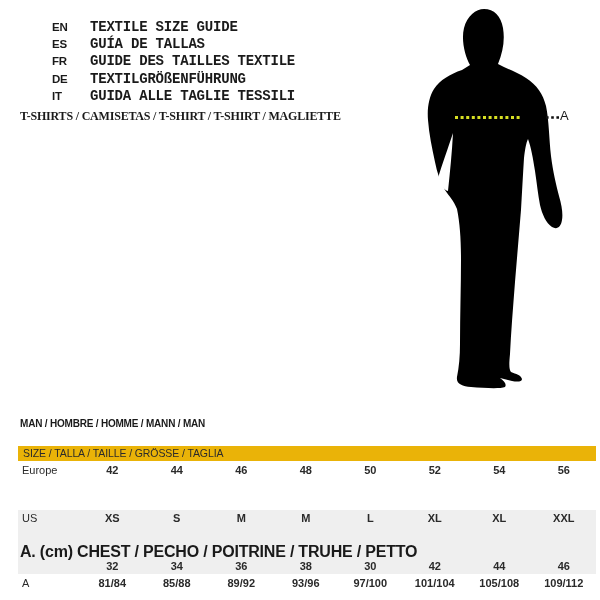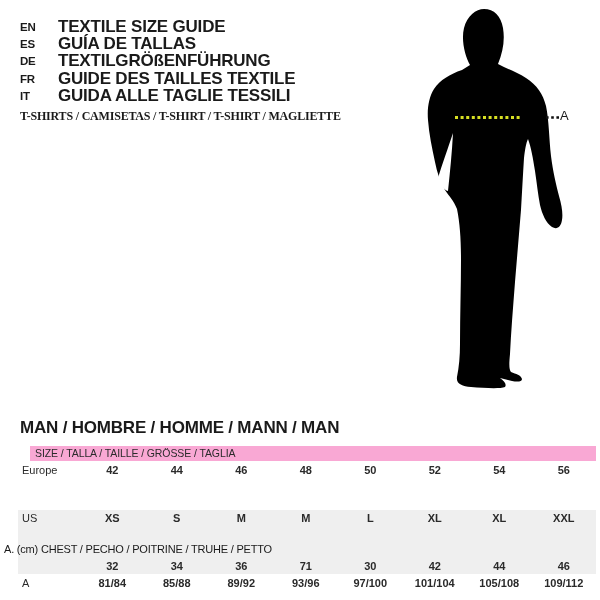--- a/index.html
+++ b/index.html
@@ -6,64 +6,64 @@
   body{
     width:600px;height:600px;background:#ffffff;
     font-family:"Liberation Sans","DejaVu Sans",sans-serif;
     color:#1a1a1a;position:relative;overflow:hidden;
   }
   .abs{position:absolute;}
 
   
   .lang-list{left:20px;top:18px;}
   .lang-row{display:flex;height:17.4px;align-items:center;}
-  .lang-code{width:38px;font-weight:bold;font-size:11.5px;letter-spacing:-0.2px;}
-  .lang-label{font-weight:bold;font-size:17px;letter-spacing:-0.2px;white-space:nowrap;}
+  .lang-code{width:38px;font-weight:bold;font-size:11.5px;letter-spacing:-0.2px;margin-left:32px;}
+  .lang-label{font-weight:bold;font-size:14px;letter-spacing:-0.2px;white-space:nowrap;font-family:Liberation Mono, monospace;}
 
   
   .categories{left:20px;top:109px;font-family:Liberation Serif, serif;}
   .category-line{font-weight:bold;font-size:12px;letter-spacing:-0.2px;height:17.5px;white-space:nowrap;}
 
   
   .figure-svg{left:410px;top:0px;width:190px;height:400px;}
   .measure-a{left:560px;top:108px;font-size:13px;letter-spacing:0;}
 
   
-  .man-title{left:20px;top:418px;font-weight:bold;font-size:17px;letter-spacing:-0.2px;}
+  .man-title{left:20px;top:418px;font-weight:bold;font-size:10px;letter-spacing:-0.2px;}
 
   
   .size-table{left:18px;top:446px;width:578px;font-size:11px;color:#2a2a2a;}
   .t-header{height:15px;line-height:15px;padding-left:5px;font-size:10.5px;color:#2b2b2b;letter-spacing:-0.1px;}
   .t-row{display:flex;align-items:center;height:17px;}
   .t-stripe .t-row{height:16px;margin-top:32px;}
   .t-label{width:58px;padding-left:4px;text-align:left;}
   .t-cell{flex:1;text-align:center;font-weight:bold;}
 
   
-  .footnote{left:4px;top:543px;font-weight:normal;font-size:11px;letter-spacing:-0.2px;}
+  .footnote{left:20px;top:543px;font-weight:bold;font-size:16px;letter-spacing:-0.2px;}
 </style>
 </head>
 <body>
 
 <div class="abs lang-list">
   <div class="lang-row">
     <span class="lang-code">EN</span>
     <span class="lang-label">TEXTILE SIZE GUIDE</span>
   </div>
   <div class="lang-row">
     <span class="lang-code">ES</span>
     <span class="lang-label">GUÍA DE TALLAS</span>
   </div>
   <div class="lang-row">
+    <span class="lang-code">FR</span>
+    <span class="lang-label">GUIDE DES TAILLES TEXTILE</span>
+  </div>
+  <div class="lang-row">
     <span class="lang-code">DE</span>
     <span class="lang-label">TEXTILGRÖßENFÜHRUNG</span>
-  </div>
-  <div class="lang-row">
-    <span class="lang-code">FR</span>
-    <span class="lang-label">GUIDE DES TAILLES TEXTILE</span>
   </div>
   <div class="lang-row">
     <span class="lang-code">IT</span>
     <span class="lang-label">GUIDA ALLE TAGLIE TESSILI</span>
   </div>
 </div>
 
 <div class="abs categories">
   <div class="category-line">T-SHIRTS / CAMISETAS / T-SHIRT / T-SHIRT / MAGLIETTE</div>
 </div>
@@ -106,21 +106,21 @@
     Z" fill="#000000"></path>
   <path d="M 43 133 C 38 148, 32 165, 28 178 C 30 185, 34 190, 38 191 C 40 172, 42 152, 43 133 Z" fill="#ffffff"></path>
   <line x1="45" y1="117.5" x2="110" y2="117.5" stroke="#d7df23" stroke-width="3" stroke-dasharray="3 2.6"></line>
   <line x1="136" y1="117.5" x2="150" y2="117.5" stroke="#111111" stroke-width="2.4" stroke-dasharray="2.6 2.6"></line>
 </svg>
 <span class="abs measure-a">A</span>
 
 <div class="abs man-title">MAN / HOMBRE / HOMME / MANN / MAN</div>
 
 <div class="abs size-table">
-  <div class="t-header" style="background: #f9a8d4; margin-left: 12px;">SIZE / TALLA / TAILLE / GRÖSSE / TAGLIA</div>
+  <div class="t-header" style="background: #eab308;">SIZE / TALLA / TAILLE / GRÖSSE / TAGLIA</div>
 
   <div class="t-row">
     <div class="t-label">Europe</div>
     <div class="t-cell">42</div>
     <div class="t-cell">44</div>
     <div class="t-cell">46</div>
     <div class="t-cell">48</div>
     <div class="t-cell">50</div>
     <div class="t-cell">52</div>
     <div class="t-cell">54</div>
@@ -137,21 +137,21 @@
       <div class="t-cell">L</div>
       <div class="t-cell">XL</div>
       <div class="t-cell">XL</div>
       <div class="t-cell">XXL</div>
     </div>
     <div class="t-row">
       <div class="t-label"></div>
       <div class="t-cell">32</div>
       <div class="t-cell">34</div>
       <div class="t-cell">36</div>
-      <div class="t-cell">71</div>
+      <div class="t-cell">38</div>
       <div class="t-cell">30</div>
       <div class="t-cell">42</div>
       <div class="t-cell">44</div>
       <div class="t-cell">46</div>
     </div>
   </div>
 
   <div class="t-row">
     <div class="t-label">A</div>
     <div class="t-cell">81/84</div>

